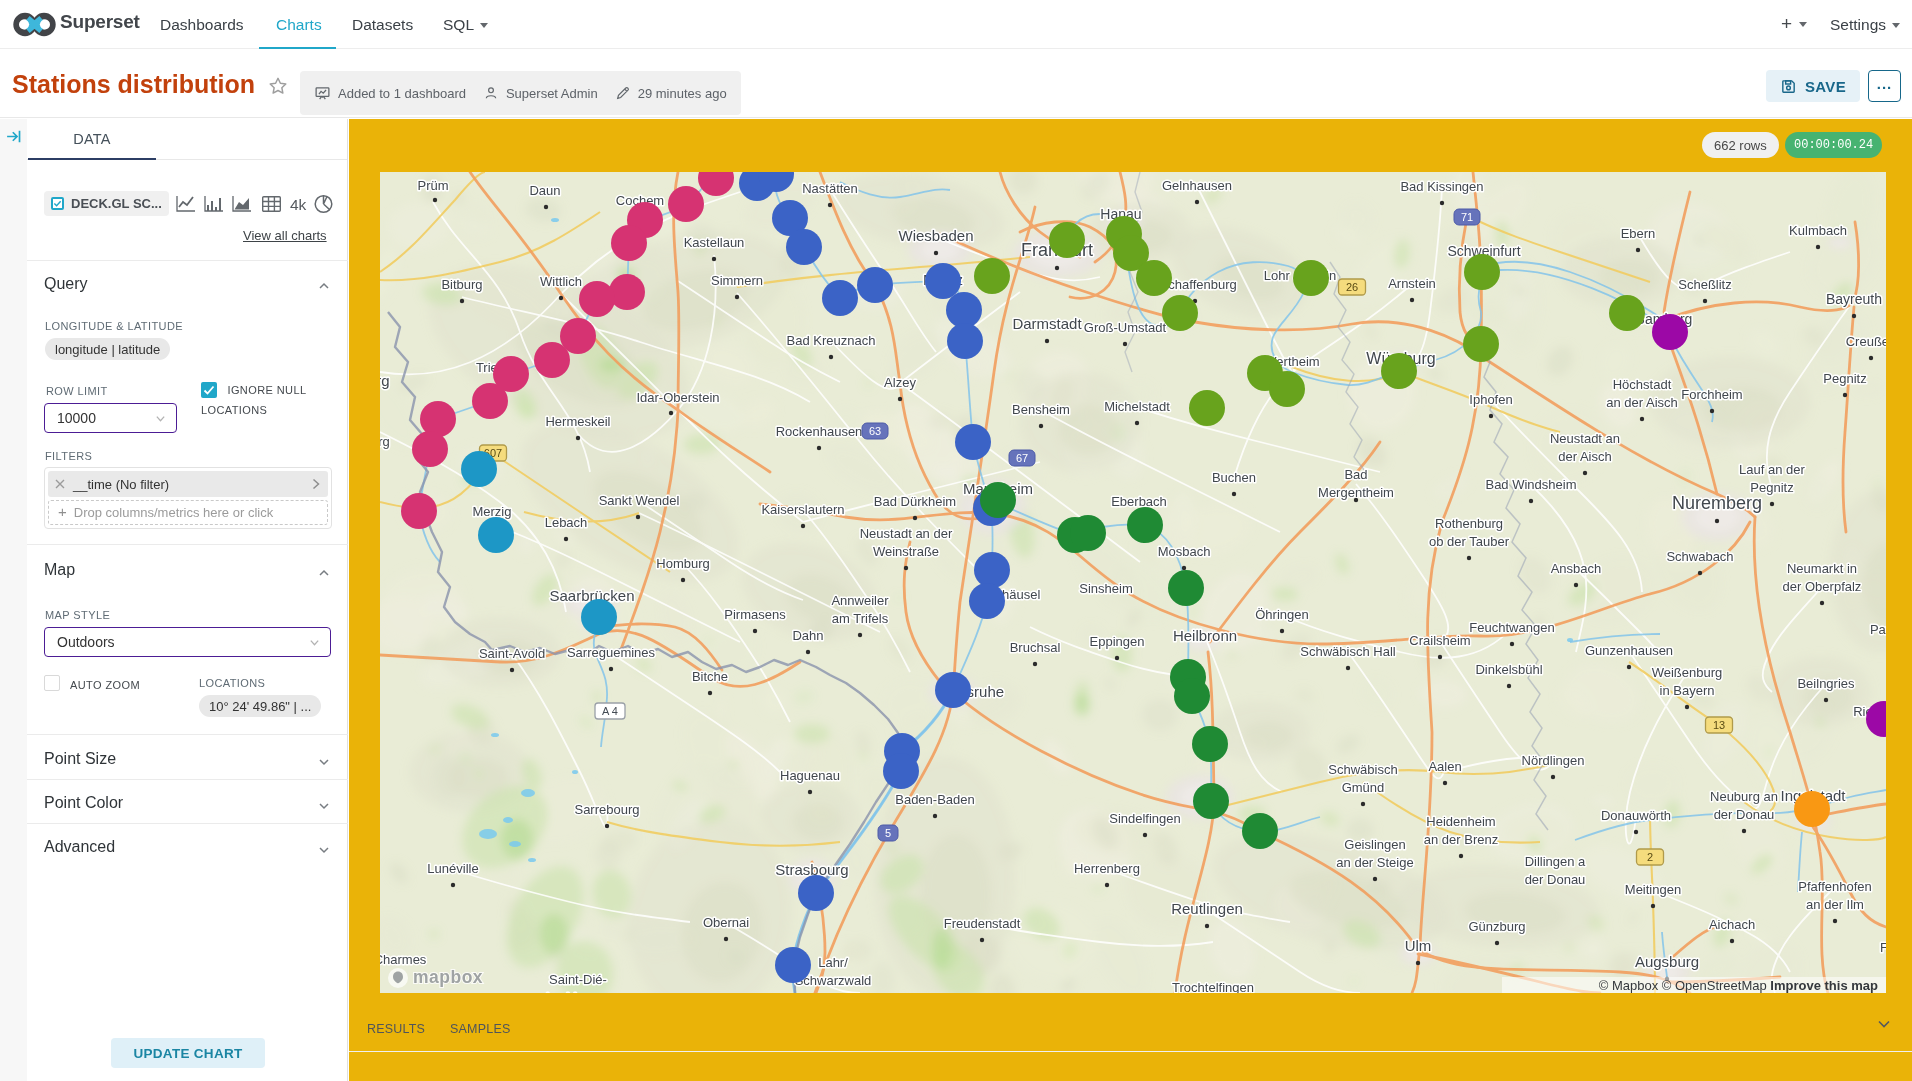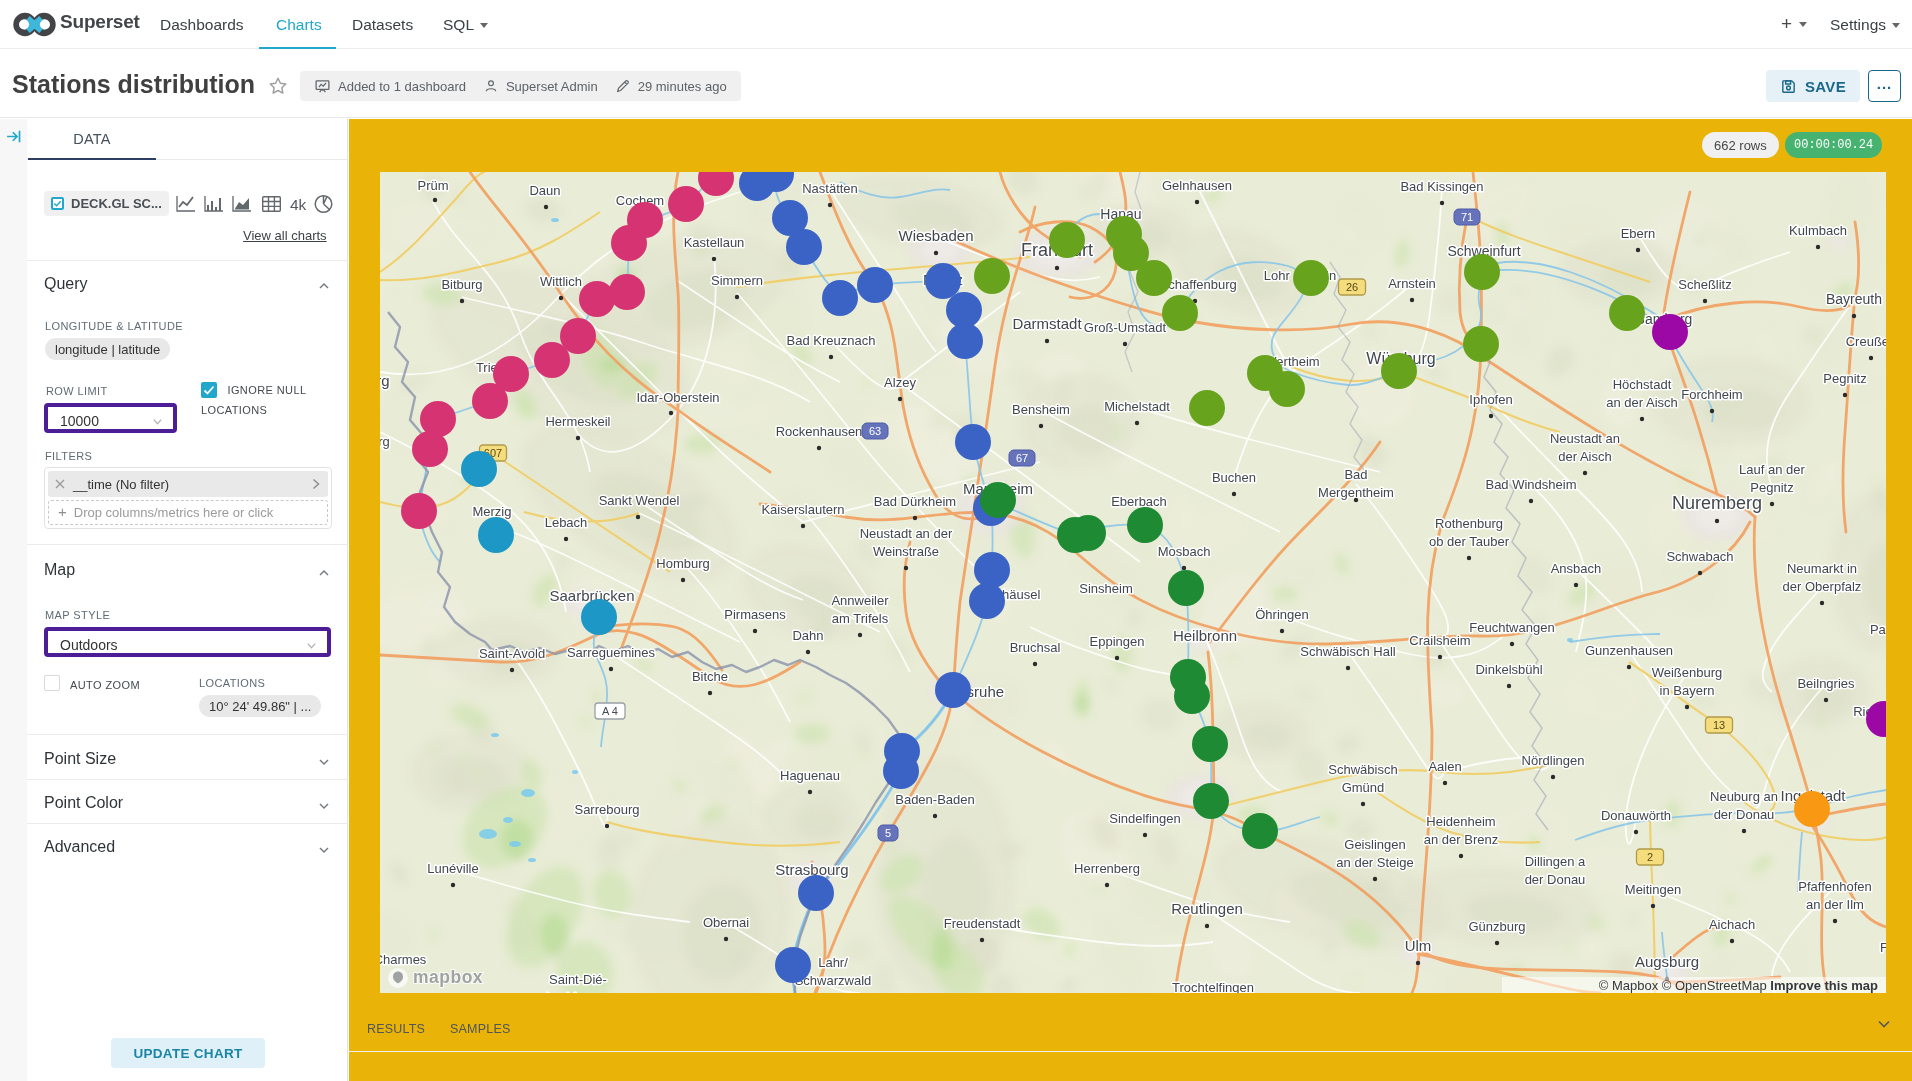--- a/index.html
+++ b/index.html
@@ -11,22 +11,22 @@
   border-bottom:1px solid #ededed; }
 #nav .logo { position:absolute; left:13px; top:12px; }
 #nav .brand { position:absolute; left:60px; top:11px; font-size:19px; font-weight:bold; color:#42464b; letter-spacing:-0.2px;}
 .navlink { position:absolute; top:16px; font-size:15.5px; color:#3b4147; }
 #nav .caret { display:inline-block; width:0; height:0; border-left:4.5px solid transparent;
   border-right:4.5px solid transparent; border-top:5px solid #63676c; margin-left:6px; vertical-align:middle;}
 #chartsTabUnderline { position:absolute; left:259px; top:47px; width:77px; height:2px; background:#20a7c9; }
 
 #subhead { position:absolute; top:49px; left:0; width:1912px; height:69px; background:#fff;
   border-bottom:1px solid #e8e8e8; }
-#title { position:absolute; left:12px; top:21px; font-size:25px; font-weight:bold; color:#404040; }
-#chipbar { position:absolute; left:300px; top:22px; height:30px; background:#f0f0f0; border-radius:4px;
+#title { position:absolute; left:12px; top:21px; font-size:25px; font-weight:bold; color:#c2410c; }
+#chipbar { position:absolute; left:300px; top:22px; height:44px; background:#f0f0f0; border-radius:4px;
   display:flex; align-items:center; padding:0 14px; color:#5d6268; font-size:13px; }
 #chipbar .seg { display:flex; align-items:center; margin-right:17px; }
 #chipbar .seg:last-child { margin-right:0; }
 #chipbar svg { margin-right:7px; }
 #savebtn { position:absolute; left:1766px; top:21px; width:94px; height:32px; background:#e6f1f7;
   border-radius:4px; display:flex; align-items:center; justify-content:center; color:#19678a; }
 #savebtn span { font-weight:bold; font-size:15px; margin-left:8px; letter-spacing:0.3px;}
 #dotsbtn { position:absolute; left:1868px; top:21px; width:33px; height:32px; background:#fff;
   border:1.5px solid #16678a; border-radius:4px; color:#16678a; font-weight:bold; font-size:15px;
   display:flex; align-items:center; justify-content:center; letter-spacing:1px; padding-bottom:6px;}
@@ -37,21 +37,21 @@
 #dataTab { position:absolute; left:1px; top:0px; width:128px; height:41px; text-align:center;
   line-height:41px; font-size:14.5px; color:#45515b; letter-spacing:0.3px;}
 #tabline { position:absolute; left:0px; top:40px; width:320px; height:1px; background:#e8e8e8; }
 #tabline2 { position:absolute; left:1px; top:39px; width:128px; height:2px; background:#2c3e64; }
 .label11 { font-size:11px; color:#5f6b74; letter-spacing:0.4px; }
 .pill { background:#e8e8e8; border-radius:11px; font-size:13px; color:#333; height:22px;
   display:inline-flex; align-items:center; padding:0 10px; }
 .sect { position:absolute; left:17px; font-size:16px; color:#2f3438; }
 .chev { position:absolute; left:291px; width:12px; height:12px; }
 .divider { position:absolute; left:0px; width:321px; height:1px; background:#ebebeb; }
-.selbox { position:absolute; left:17px; width:287px; height:30px; border:4px solid #4c1d95;
+.selbox { position:absolute; left:17px; width:287px; height:30px; border:1px solid #4c1d95;
   border-radius:4px; background:#fff; font-size:14px; color:#333; line-height:28px; padding-left:12px; }
 .selbox .dn { position:absolute; right:10px; top:9px; }
 </style>
 </head>
 <body>
 
 <div id="nav">
   <svg class="logo" width="44" height="25" viewBox="0 0 44 25">
     <circle cx="12" cy="12.5" r="8.3" fill="none" stroke="#424448" stroke-width="6.8"></circle>
     <circle cx="31" cy="12.5" r="8.3" fill="none" stroke="#424448" stroke-width="6.8"></circle>

